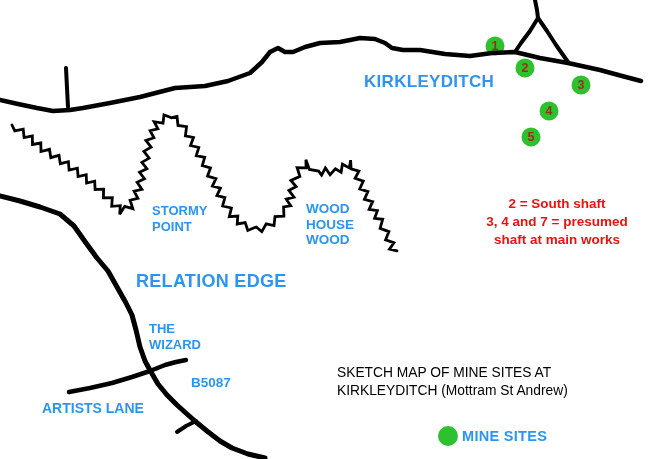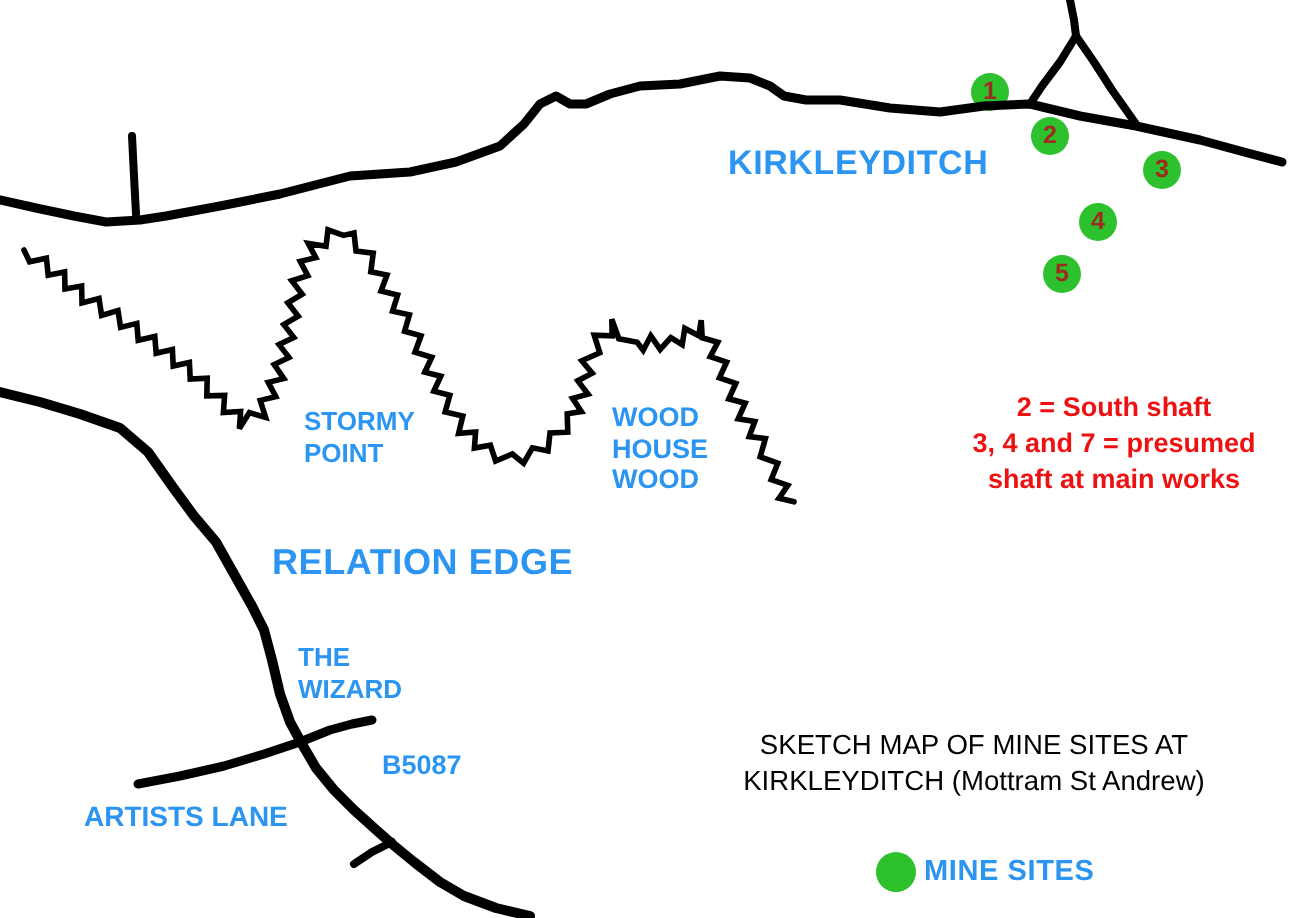--- a/index.html
+++ b/index.html
@@ -34,21 +34,21 @@
   .lbl-wizard{left:149px;top:321px;font-size:13px;line-height:16px;}
   .lbl-b5087{left:191px;top:375px;font-size:13.5px;}
   .lbl-artists{left:42px;top:400px;font-size:14px;}
   .shaft-legend{
     position:absolute;z-index:3;left:457px;top:177px;width:200px;
     text-align:center;color:var(--legend-red,#EE1111);
     font-weight:bold;font-size:13.5px;line-height:18px;white-space:pre;
   }
   .title-block{
     position:absolute;z-index:3;left:337px;top:364px;width:300px;
-    text-align:center;color:#000;font-size:13.8px;line-height:18.4px;white-space:pre;
+    color:#000;font-size:13.8px;line-height:18.4px;white-space:pre;
   }
   .mine-legend{position:absolute;z-index:3;left:438px;top:426px;display:flex;align-items:center;}
   .mine-legend .dot{
     width:20px;height:20px;border-radius:50%;
     background:var(--marker-green,#2DC12D);margin-right:4px;flex:none;
   }
   .mine-legend .txt{
     color:var(--label-blue,#2C95F2);font-weight:bold;font-size:14.5px;letter-spacing:.3px;
   }
 </style>

